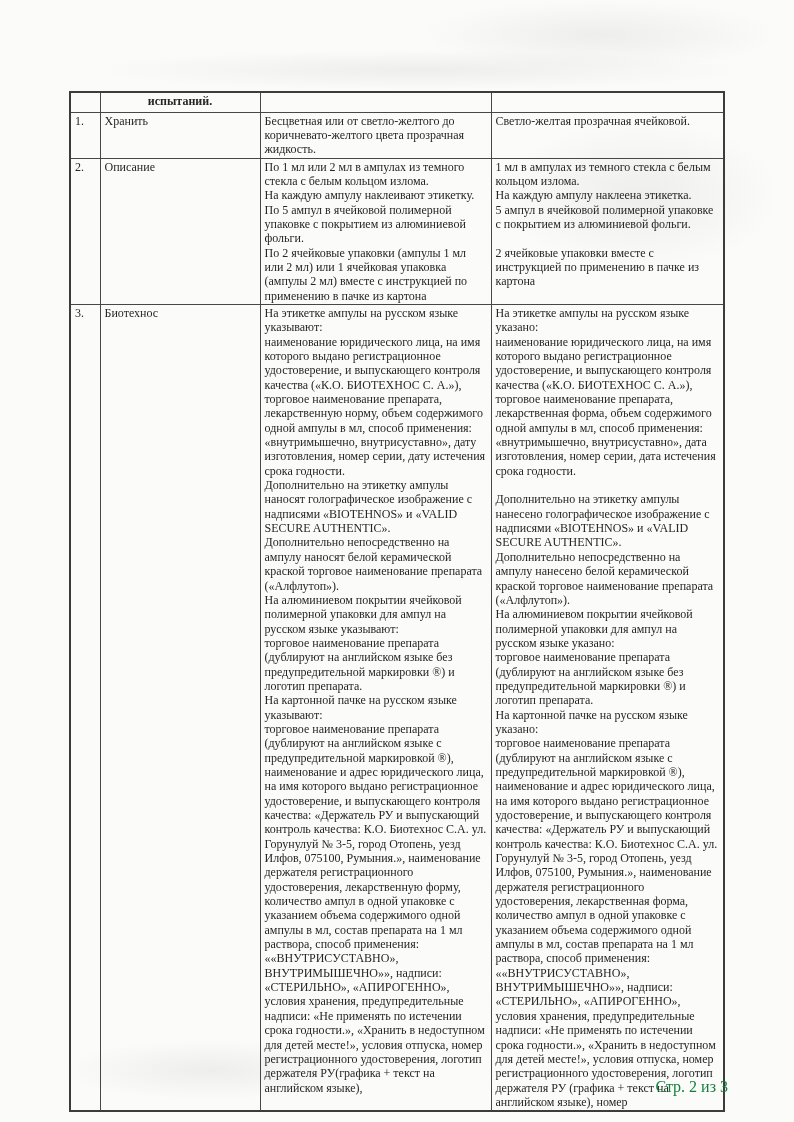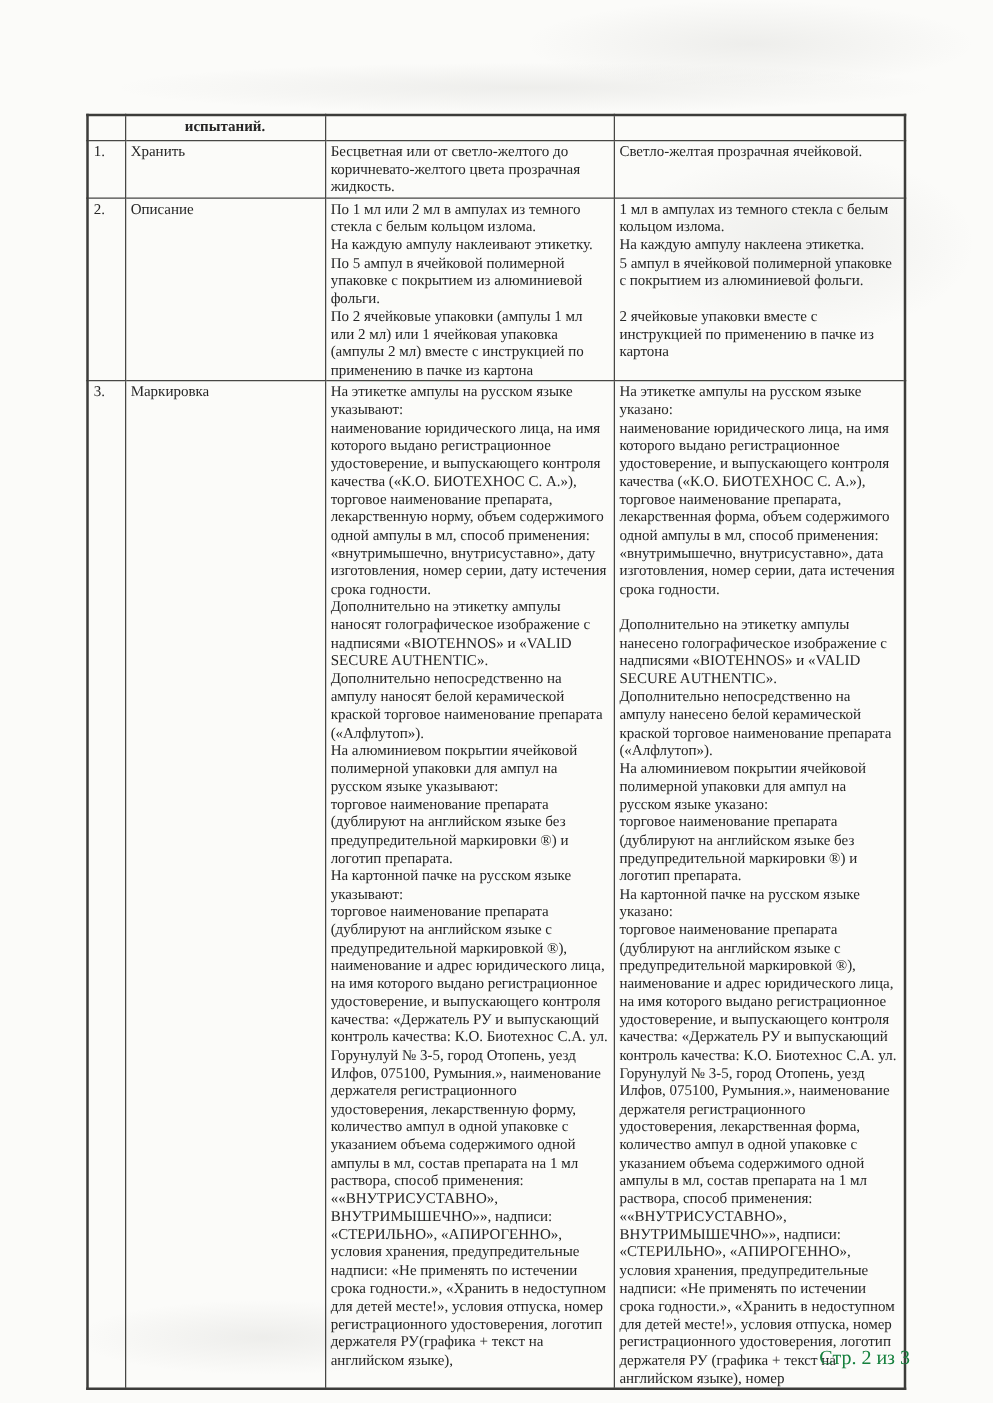--- a/index.html
+++ b/index.html
@@ -112,21 +112,21 @@
 
 2 ячейковые упаковки вместе с инструкцией по применению в пачке из картона</div>
       </td>
     </tr>
 
     <tr class="r3">
       <td class="num-cell">
         <div class="ct">3.</div>
       </td>
       <td>
-        <div class="ct">Маркировка</div>
+        <div class="ct">Биотехнос</div>
       </td>
       <td>
         <div class="ct">На этикетке ампулы на русском языке указывают:
 наименование юридического лица, на имя которого выдано регистрационное удостоверение, и выпускающего контроля качества («К.О. БИОТЕХНОС С. А.»), торговое наименование препарата, лекарственную норму, объем содержимого одной ампулы в мл, способ применения: «внутримышечно, внутрисуставно», дату изготовления, номер серии, дату истечения срока годности.
 Дополнительно на этикетку ампулы наносят голографическое изображение с надписями «BIOTEHNOS» и «VALID SECURE AUTHENTIC».
 Дополнительно непосредственно на ампулу наносят белой керамической краской торговое наименование препарата («Алфлутоп»).
 На алюминиевом покрытии ячейковой полимерной упаковки для ампул на русском языке указывают:
 торговое наименование препарата (дублируют на английском языке без предупредительной маркировки ®) и логотип препарата.
 На картонной пачке на русском языке указывают:
 торговое наименование препарата (дублируют на английском языке с предупредительной маркировкой ®), наименование и адрес юридического лица, на имя которого выдано регистрационное удостоверение, и выпускающего контроля качества: «Держатель РУ и выпускающий контроль качества: К.О. Биотехнос С.А. ул. Горунулуй № 3-5, город Отопень, уезд Илфов, 075100, Румыния.», наименование держателя регистрационного удостоверения, лекарственную форму, количество ампул в одной упаковке с указанием объема содержимого одной ампулы в мл, состав препарата на 1 мл раствора, способ применения: ««ВНУТРИСУСТАВНО», ВНУТРИМЫШЕЧНО»», надписи: «СТЕРИЛЬНО», «АПИРОГЕННО», условия хранения, предупредительные надписи: «Не применять по истечении срока годности.», «Хранить в недоступном для детей месте!», условия отпуска, номер регистрационного удостоверения, логотип держателя РУ(графика + текст на английском языке),</div>

